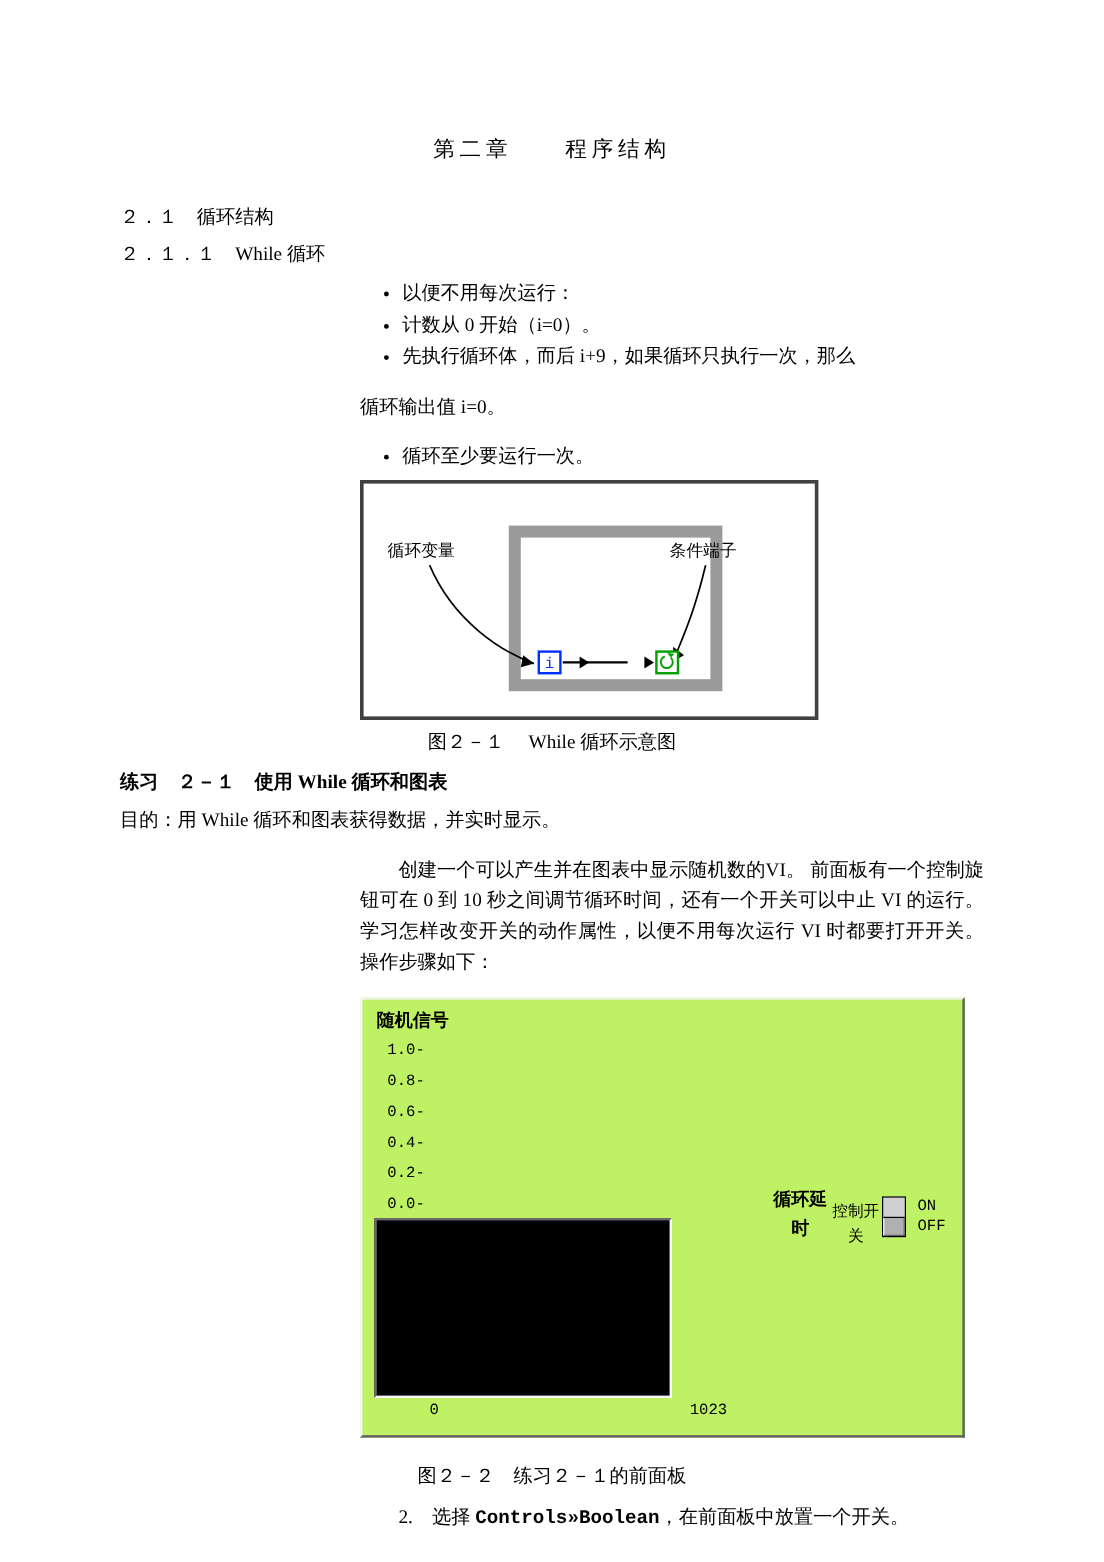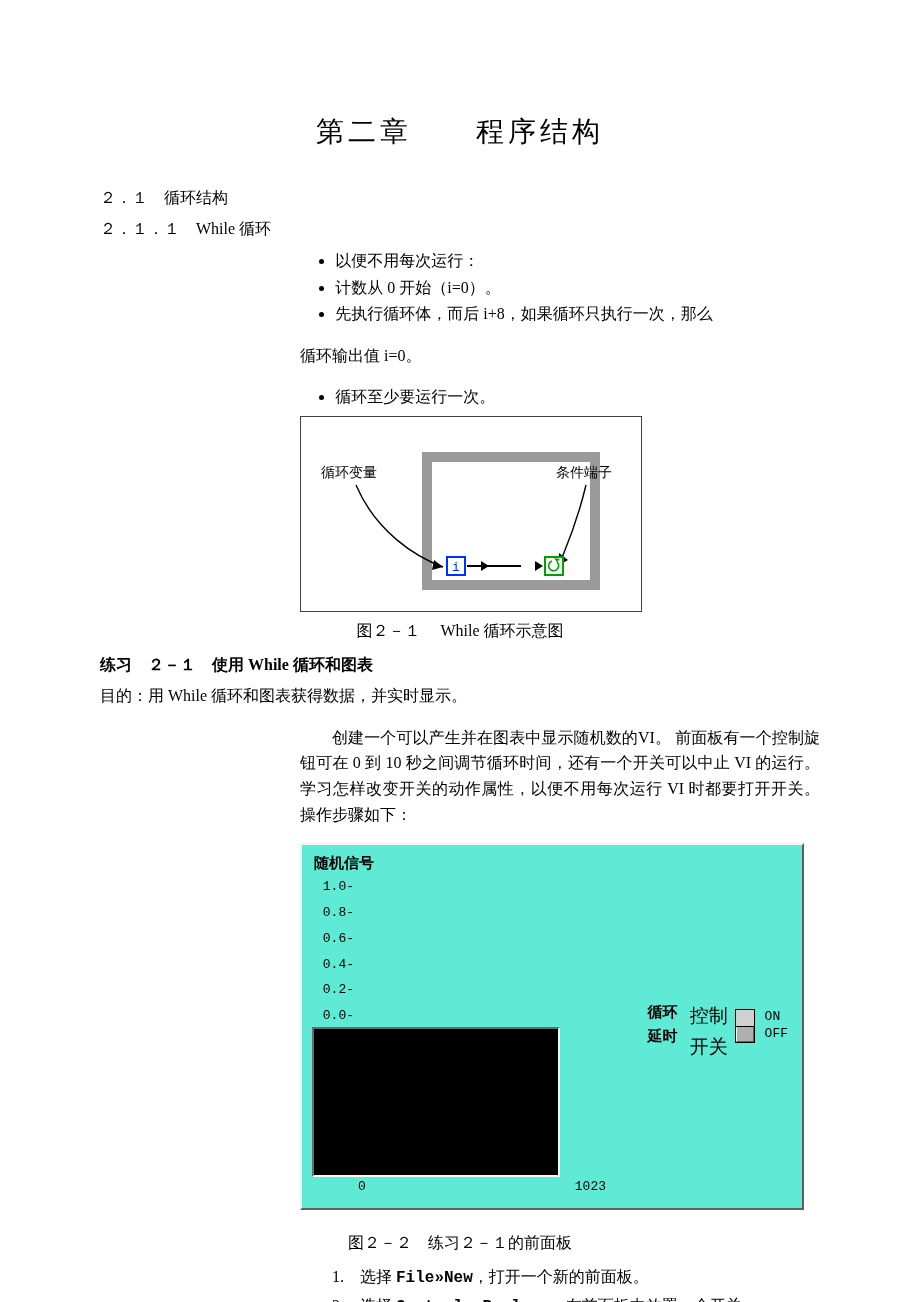--- a/index.html
+++ b/index.html
@@ -9,57 +9,57 @@
     min-height: 1302px;
     background: #fff;
     font-family: "SimSun", "宋体", "MS Song", serif;
     font-size: 16px;
     color: #000;
     line-height: 1.6;
     padding: 110px 100px 60px 100px;
   }
   .title {
     text-align: center;
-    font-size: 28px;
+    font-size: 18px;
     letter-spacing: 4px;
     margin-bottom: 30px;
   }
   .section-h { font-size: 16px; margin: 6px 0; }
   .body-block {
     margin-left: 200px;
     text-align: justify;
   }
   .indent { text-indent: 2em; }
   ul.bullets { list-style: disc; margin: 0; padding-left: 2.2em; }
   ul.bullets li { margin: 1px 0; }
   .hang { text-indent: 0; }
   .mono { font-family: "Courier New", monospace; }
   .bold { font-weight: bold; }
   .fig1-wrap {
-    width: 342px;
+    width: 382px;
     margin: 6px 0 2px 200px;
-    border: 1px solid #404040;
+    border: 3px solid #404040;
     padding: 20px 20px 14px 20px;
     position: relative;
     text-decoration: underline;
   }
   .fig1-svg { display: block; }
   .fig-caption { text-align: center; margin: 6px 0 8px 0; }
   .purpose { margin: 2px 0 4px 0; }
 
   
   .fig2 {
     width: 504px;
     margin: 4px 0 8px 200px;
   }
   .panel-label { font-size: 15px; margin: 0 0 2px 32px; }
   .panel {
     width: 504px;
     display: flex;
-    background: #5eead4;
+    background: #bef264;
     border-top: 2px solid #f4f4f4;
     border-left: 2px solid #f4f4f4;
     border-right: 2px solid #606060;
     border-bottom: 2px solid #606060;
     padding: 6px 0 10px 10px;
   }
   .chart-area {
     width: 296px;
   }
   .chart-title { font-size: 15px; font-weight: bold; margin: 0 0 2px 2px; text-align: left; }
@@ -121,21 +121,21 @@
     border: 1px solid #707070;
   }
   .knob-needle {
     position: absolute;
     left: 70px; top: 50px;
     width: 24px; height: 2px;
     background: #d9c000;
     transform-origin: 0 50%;
     transform: rotate(-55deg);
   }
-  .sw-title { font-size: 19px; margin-top: 14px; text-align: center; }
+  .sw-title { font-size: 13px; margin-top: 14px; text-align: center; }
   .switch-row {
     display: flex;
     align-items: center;
     gap: 10px;
     margin-top: 2px;
   }
   .switch {
     width: 20px; height: 34px;
     background: #d0d0d0;
     border: 1px solid #000;
@@ -170,21 +170,21 @@
 
 <div class="title">第二章　　程序结构</div>
 
 <div class="section-h">２．１　循环结构</div>
 <div class="section-h">２．１．１　While 循环</div>
 
 <div class="body-block">
   <ul class="bullets">
     <li>以便不用每次运行：</li>
     <li>计数从 0 开始（i=0）。</li>
-    <li>先执行循环体，而后 i+8，如果循环只执行一次，那么</li>
+    <li>先执行循环体，而后 i+9，如果循环只执行一次，那么</li>
   </ul>
   <p class="hang">循环输出值 i=0。</p>
   <ul class="bullets">
     <li>循环至少要运行一次。</li>
   </ul>
 </div>
 
 <div class="fig1-wrap">
   <svg class="fig1-svg" width="300" height="160">
 
@@ -252,19 +252,16 @@
           <div>OFF</div>
         </div>
       </div>
     </div>
   </div>
 </div>
 <div class="fig-caption" style="margin-top:20px;">图２－２　练习２－１的前面板</div>
 
 <div class="steps">
   <p style="text-indent:2em;">
-    <span>1.　选择 </span><span class="bold mono">File»New</span><span>，打开一个新的前面板。</span>
-  </p>
-  <p style="text-indent:2em;">
     <span>2.　选择 </span><span class="bold mono">Controls»Boolean</span><span>，在前面板中放置一个开关。</span>
   </p>
 
 </div>
 
 </body></html>

